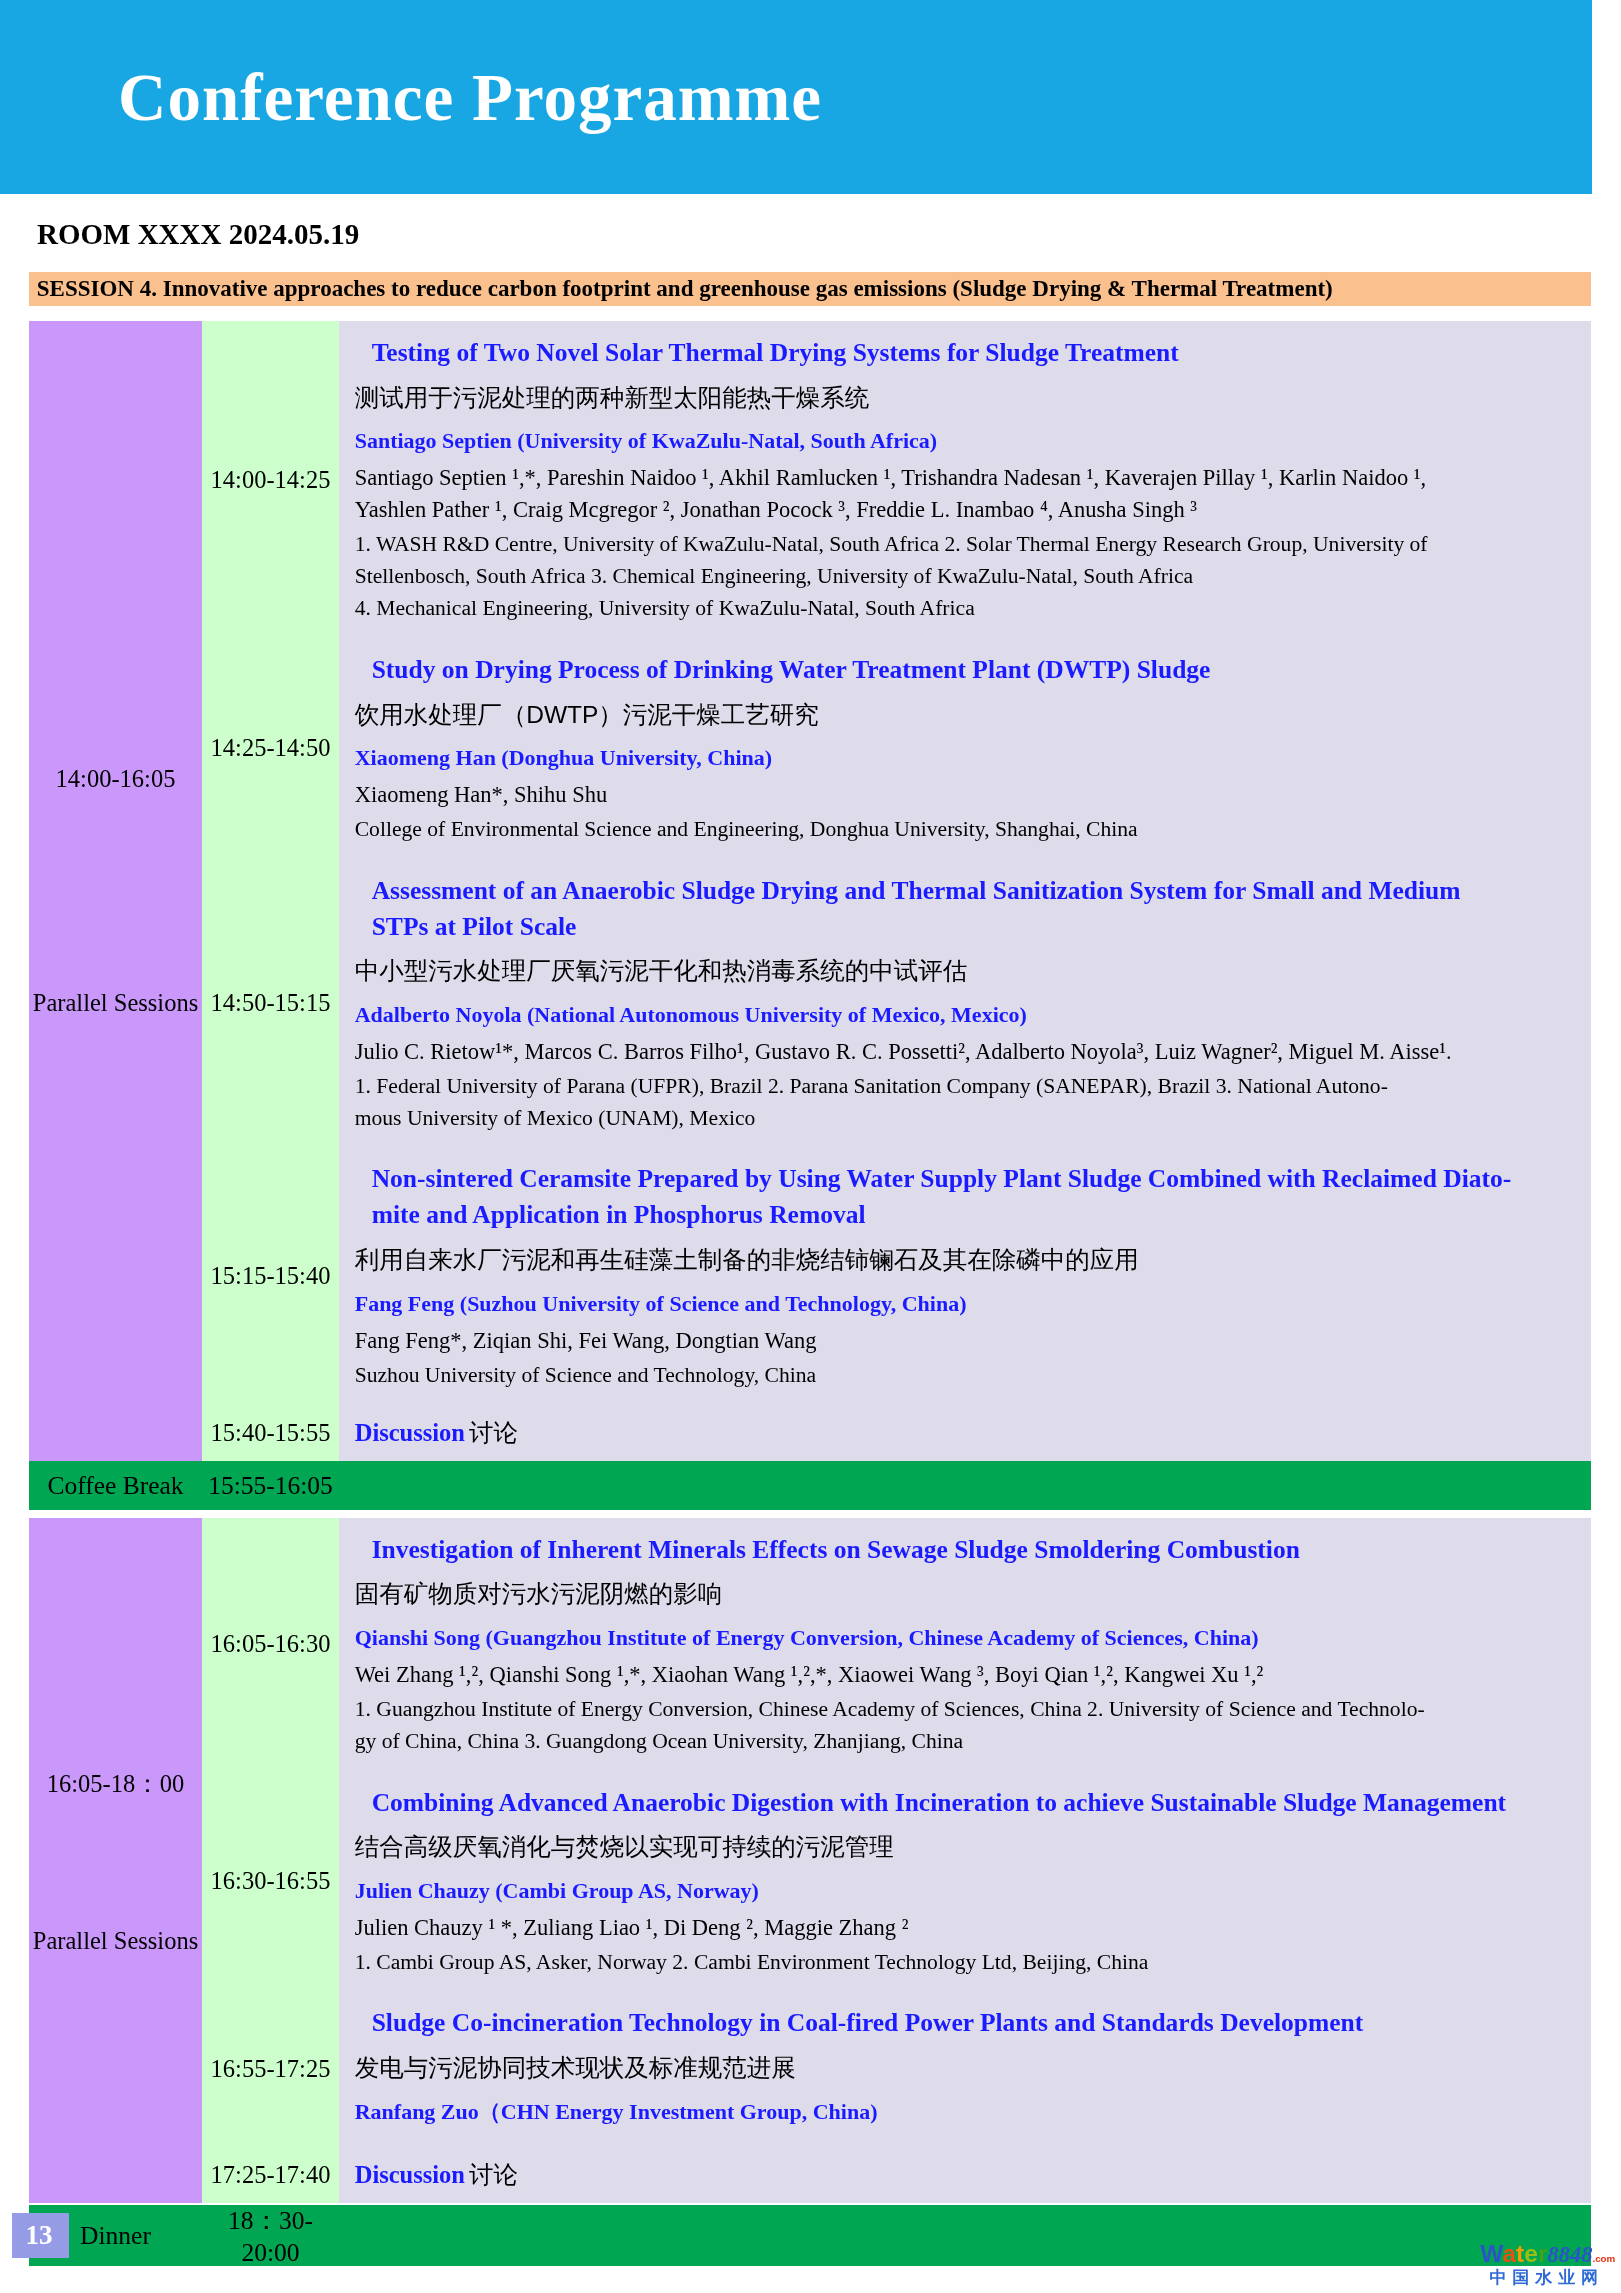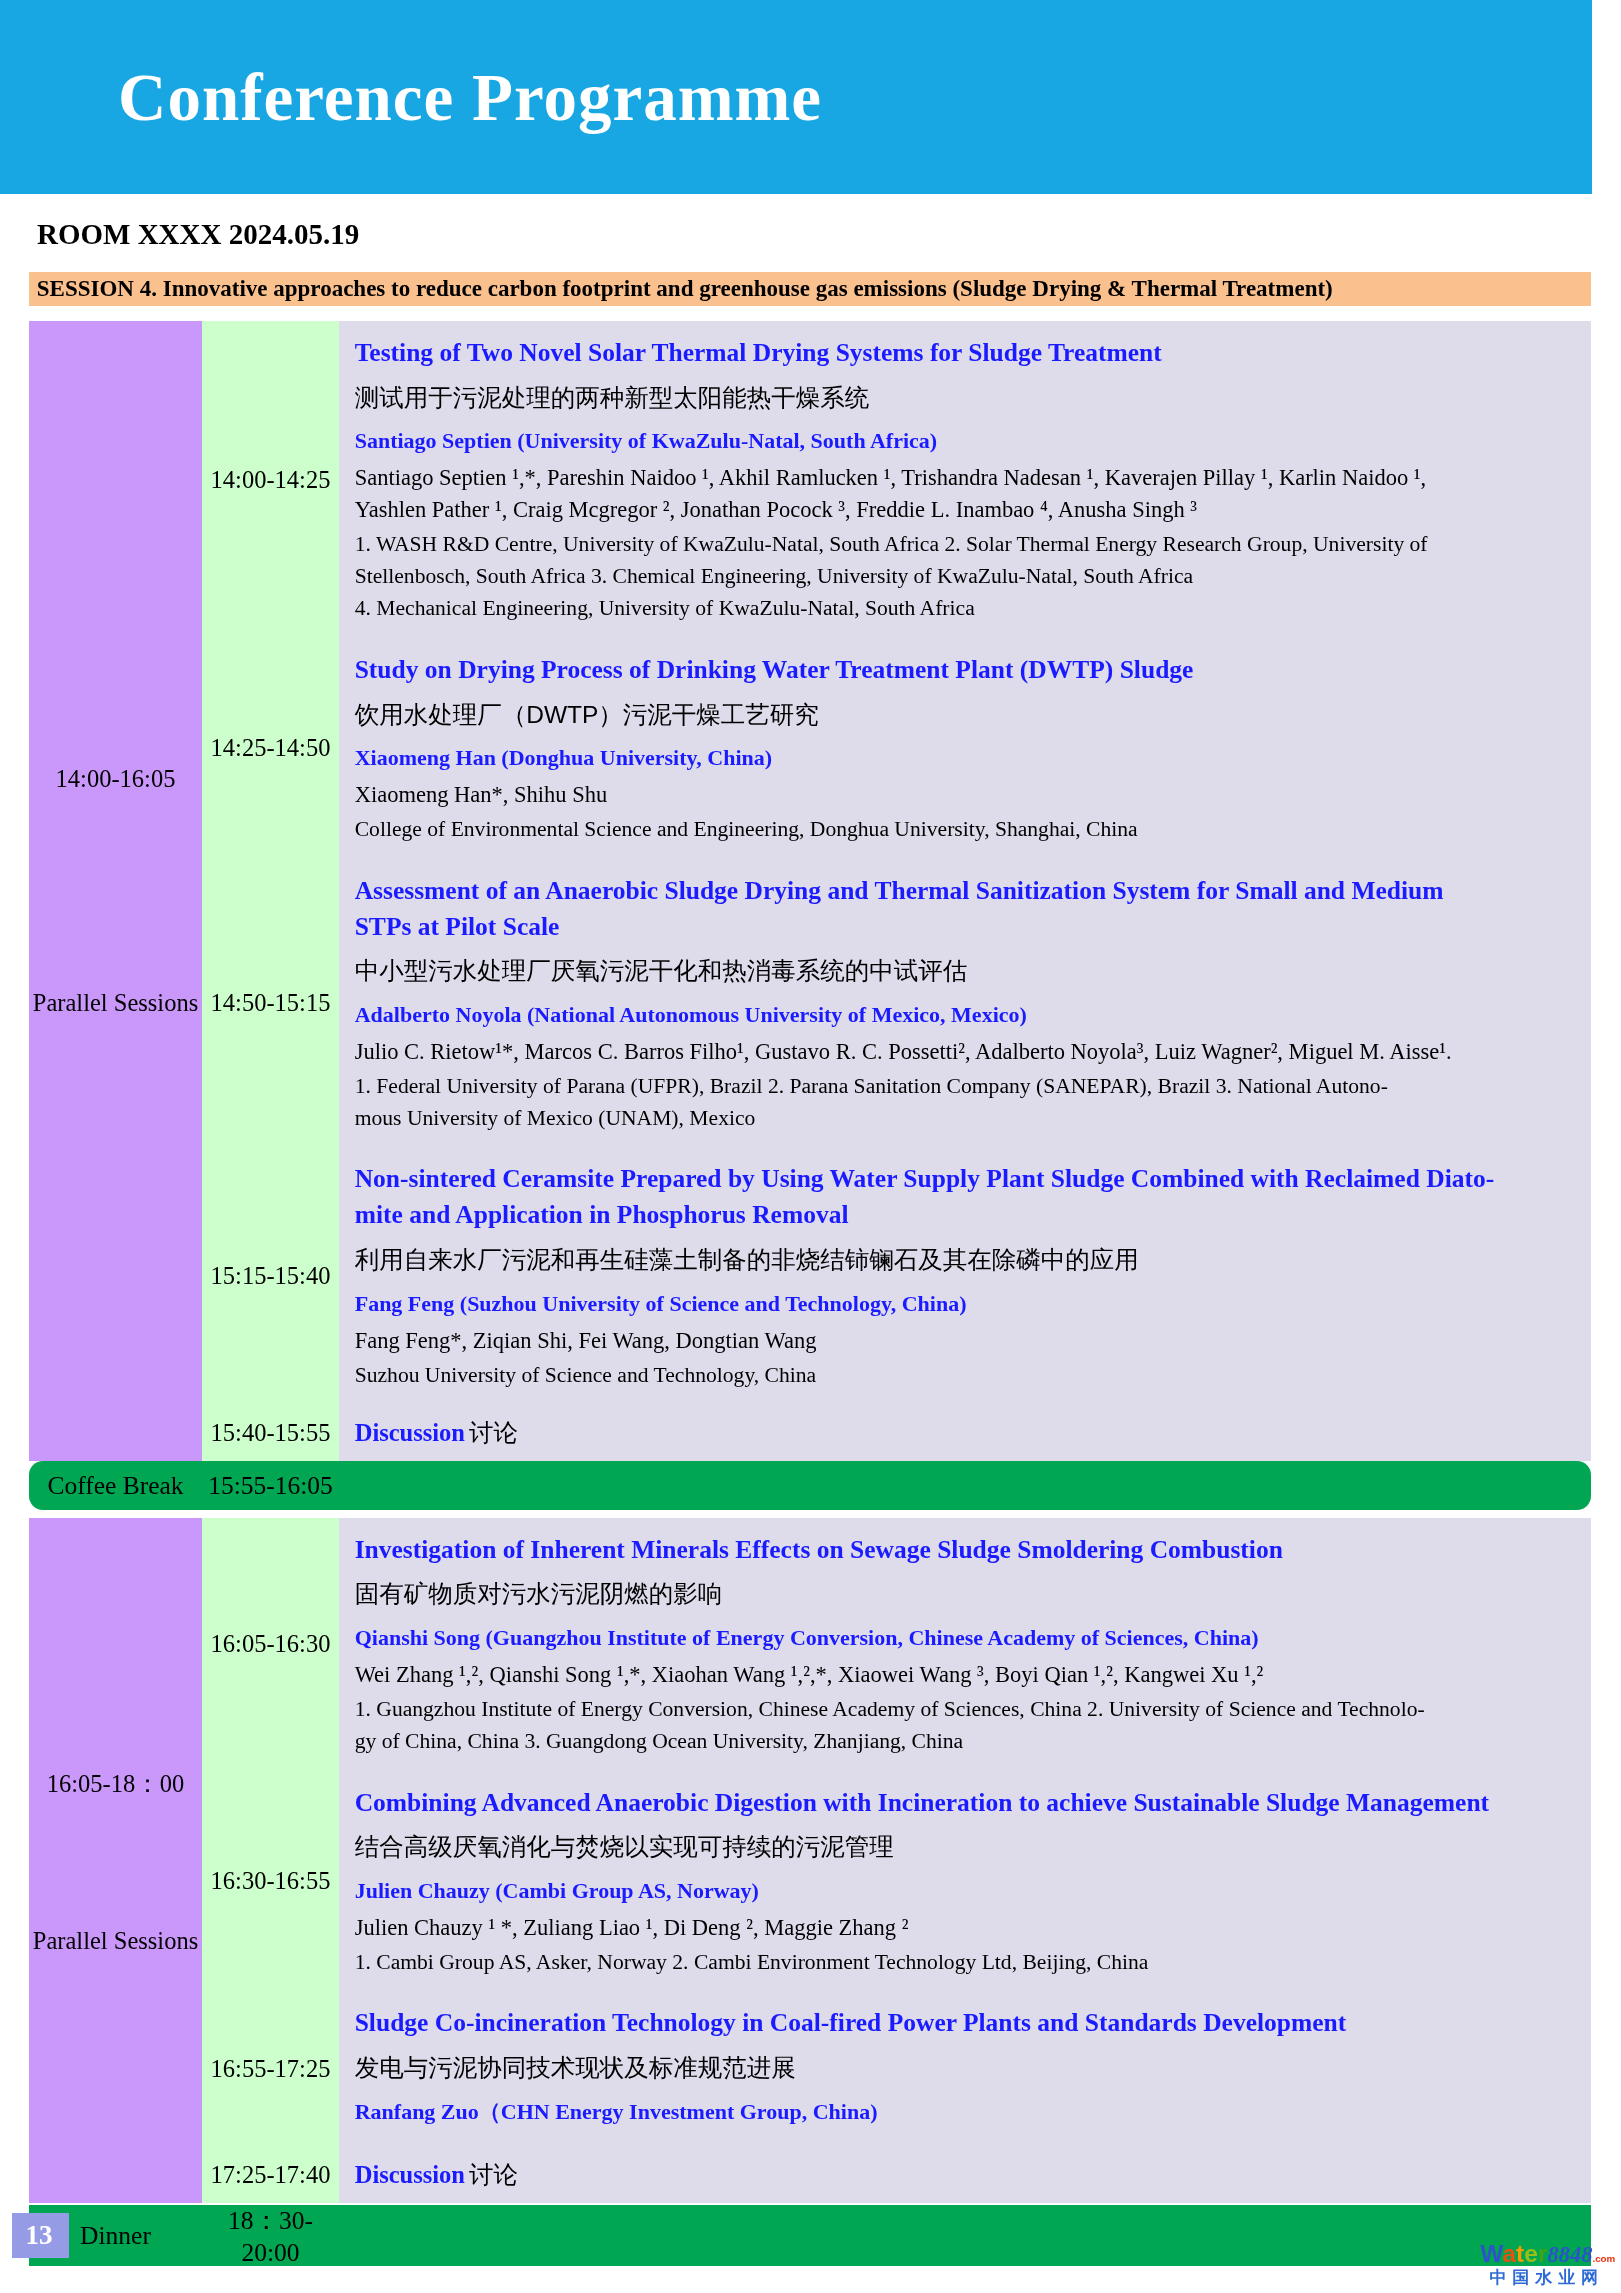--- a/index.html
+++ b/index.html
@@ -36,34 +36,34 @@
   .block-a .col1 { gap:196px; }
   .block-b .col1 { gap:127px; }
   .rows { flex:1; display:flex; flex-direction:column; }
   .row { display:flex; }
   .cell.time {
     width:137px; flex:0 0 137px; background:#ccffcc;
     display:flex; align-items:center; justify-content:center; font-size:24.5px;
   }
   .cell.content { flex:1; background:#dedceb; padding:13.7px 17.6px 13.7px 15.7px; }
   .row.discussion .cell.content { padding:11.8px 17.6px 11.8px 15.7px; }
-  .title   { color:#1b1bff; font-weight:bold; font-size:25.5px; line-height:36px; margin-bottom:9.8px; }
+  .title   { color:#1b1bff; font-weight:bold; font-size:25.5px; line-height:36px; margin-bottom:9.8px;margin-left:17px; }
   .zh      { font-size:24.5px; line-height:34px; margin-bottom:9.8px; font-family:"Liberation Sans", sans-serif; }
   .presenter { color:#1b1bff; font-weight:bold; font-size:22px; line-height:34px; margin-bottom:3.9px; }
   .authors { font-size:22.5px; line-height:32px; margin-bottom:2px; }
   .affil   { font-size:21.6px; line-height:32px; }
   .lines   { white-space:pre-line; }
   .disc-en { color:#1b1bff; font-weight:bold; font-size:24.5px; }
   .disc-zh { font-size:24.5px; font-family:"Liberation Sans", sans-serif; }
   
   .green-row {
     width:1562px; background:#00a651; display:flex; align-items:center;
     font-size:25.5px;
   }
-  .coffee { height:49px; margin-bottom:7.8px;border-radius:14px; }
+  .coffee { height:49px; margin-bottom:7.8px; }
   .dinner { height:61px; margin-top:2px; }
   .green-row .g-label { width:173px; flex:0 0 173px; text-align:center; }
   .green-row .g-time  { width:137px; flex:0 0 137px; text-align:center; }
   
   .page-box {
     position:absolute; left:11.8px; top:2213px; width:57px; height:45px;
     background:#969be6; color:#ffffff; font-size:27px; font-weight:bold;
     display:flex; align-items:center; padding-left:13.7px;
   }
   .logo {

